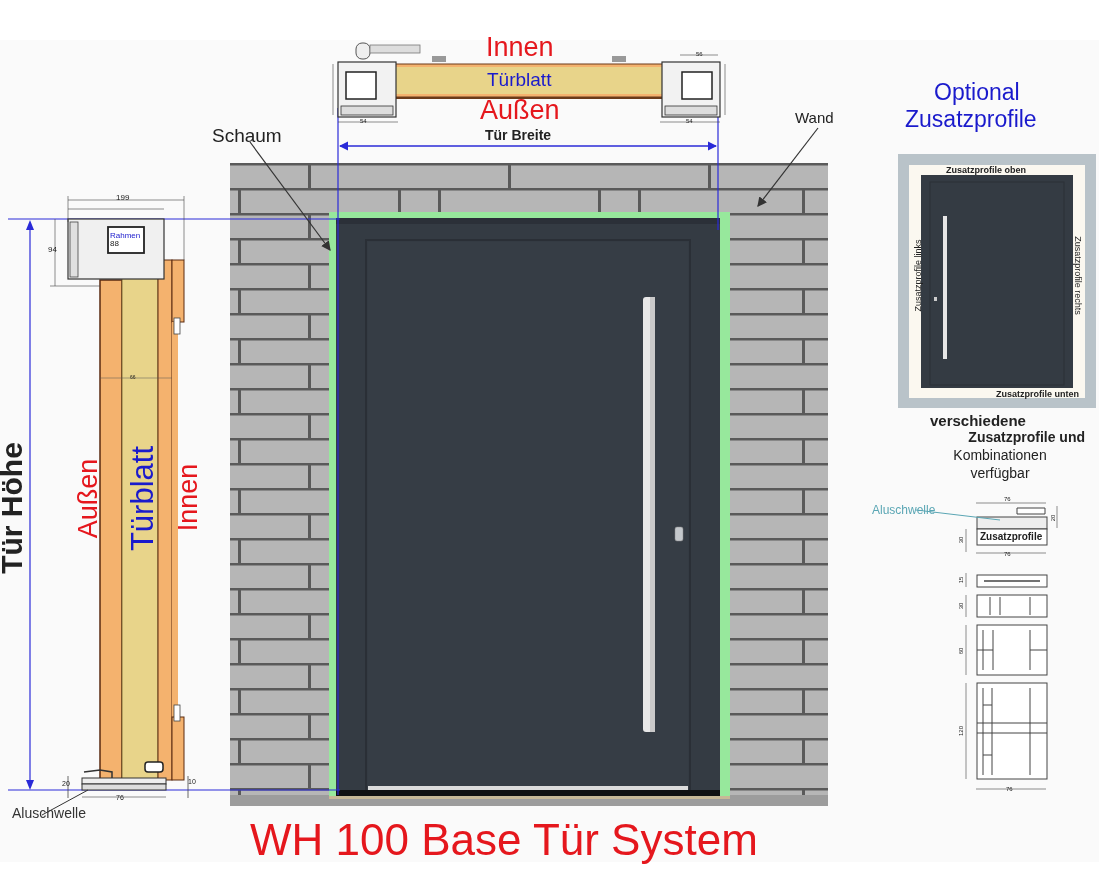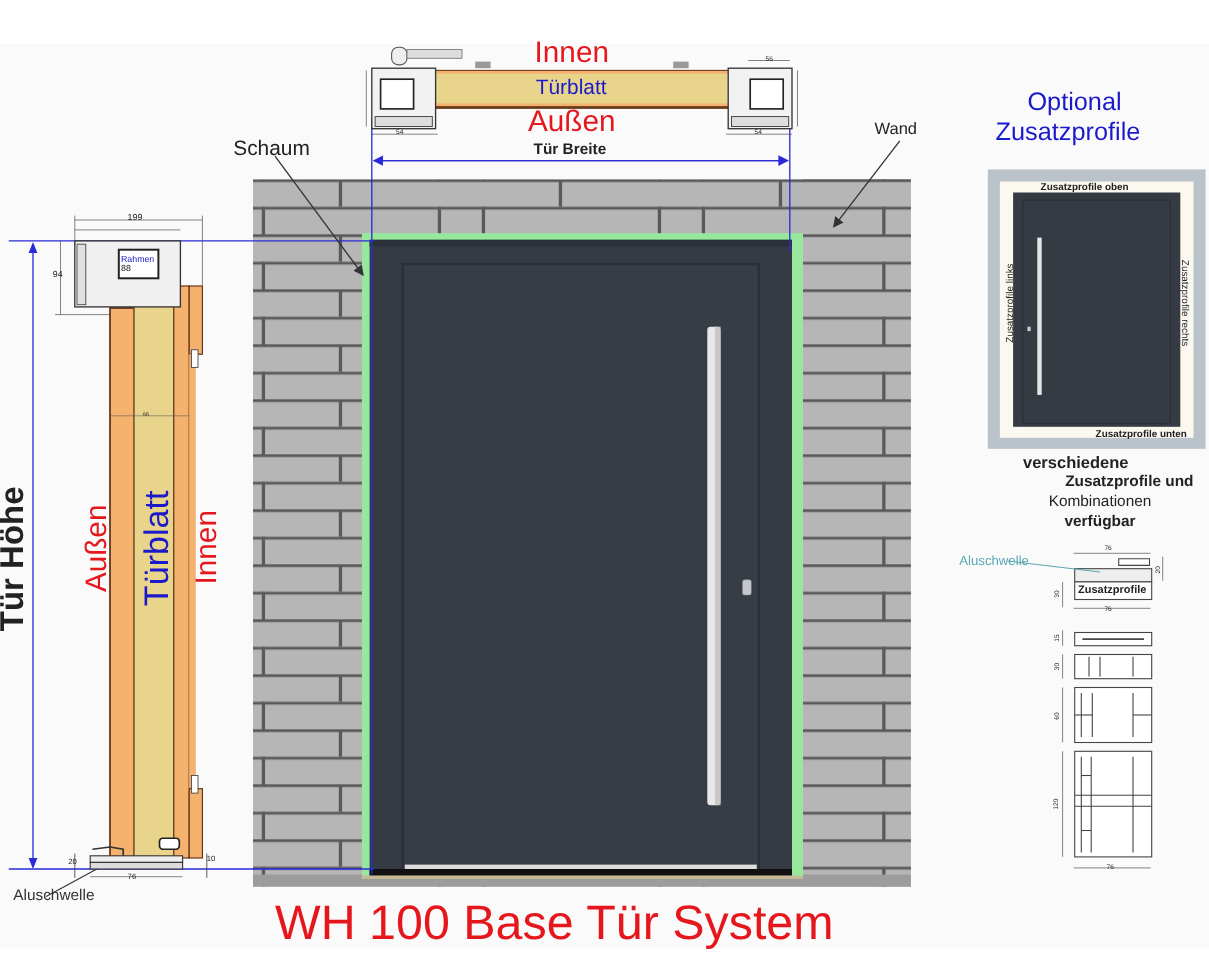--- a/index.html
+++ b/index.html
@@ -220,21 +220,21 @@
 <div class="lbl blue" style="left:934px;top:81px;font-size:23px;">Optional</div>
 <div class="lbl blue" style="left:905px;top:108px;font-size:23px;">Zusatzprofile</div>
 <div class="lbl dark" style="left:946px;top:166px;font-size:9px;font-weight:bold;">Zusatzprofile oben</div>
 <div class="lbl dark" style="left:948px;top:390px;font-size:9px;font-weight:bold;margin-left:48px;">Zusatzprofile unten</div>
 <div class="lbl dark" style="left:868px;top:271px;font-size:9px;transform:rotate(-90deg);transform-origin:center;width:100px;text-align:center;">Zusatzprofile links</div>
 <div class="lbl dark" style="left:1027px;top:271px;font-size:9px;transform:rotate(90deg);transform-origin:center;width:100px;text-align:center;">Zusatzprofile rechts</div>
 
 <div class="lbl dark" style="left:930px;top:413px;font-size:15px;font-weight:bold;width:140px;text-align:left;">verschiedene</div>
 <div class="lbl dark" style="left:915px;top:430px;font-size:14px;font-weight:bold;width:170px;text-align:right;">Zusatzprofile und</div>
 <div class="lbl dark" style="left:930px;top:448px;font-size:14px;font-weight:normal;width:140px;text-align:center;">Kombinationen</div>
-<div class="lbl dark" style="left:930px;top:466px;font-size:14px;font-weight:bold;width:140px;text-align:center;">verfügbar</div>
+<div class="lbl dark" style="left:930px;top:466px;font-size:14px;font-weight:normal;width:140px;text-align:center;">verfügbar</div>
 
 <div class="lbl" style="left:872px;top:504px;font-size:12px;color:#5aa6b4;">Aluschwelle</div>
 <div class="lbl dark" style="left:980px;top:532px;font-size:10px;font-weight:bold;">Zusatzprofile</div>
 
 <div class="lbl dark" style="left:1004px;top:496px;font-size:6px;">76</div>
 <div class="lbl dark" style="left:1050px;top:515px;font-size:6px;transform:rotate(-90deg);">20</div>
 <div class="lbl dark" style="left:958px;top:537px;font-size:6px;transform:rotate(-90deg);">30</div>
 <div class="lbl dark" style="left:1004px;top:551px;font-size:6px;">76</div>
 <div class="lbl dark" style="left:958px;top:577px;font-size:6px;transform:rotate(-90deg);">15</div>
 <div class="lbl dark" style="left:958px;top:603px;font-size:6px;transform:rotate(-90deg);">30</div>

